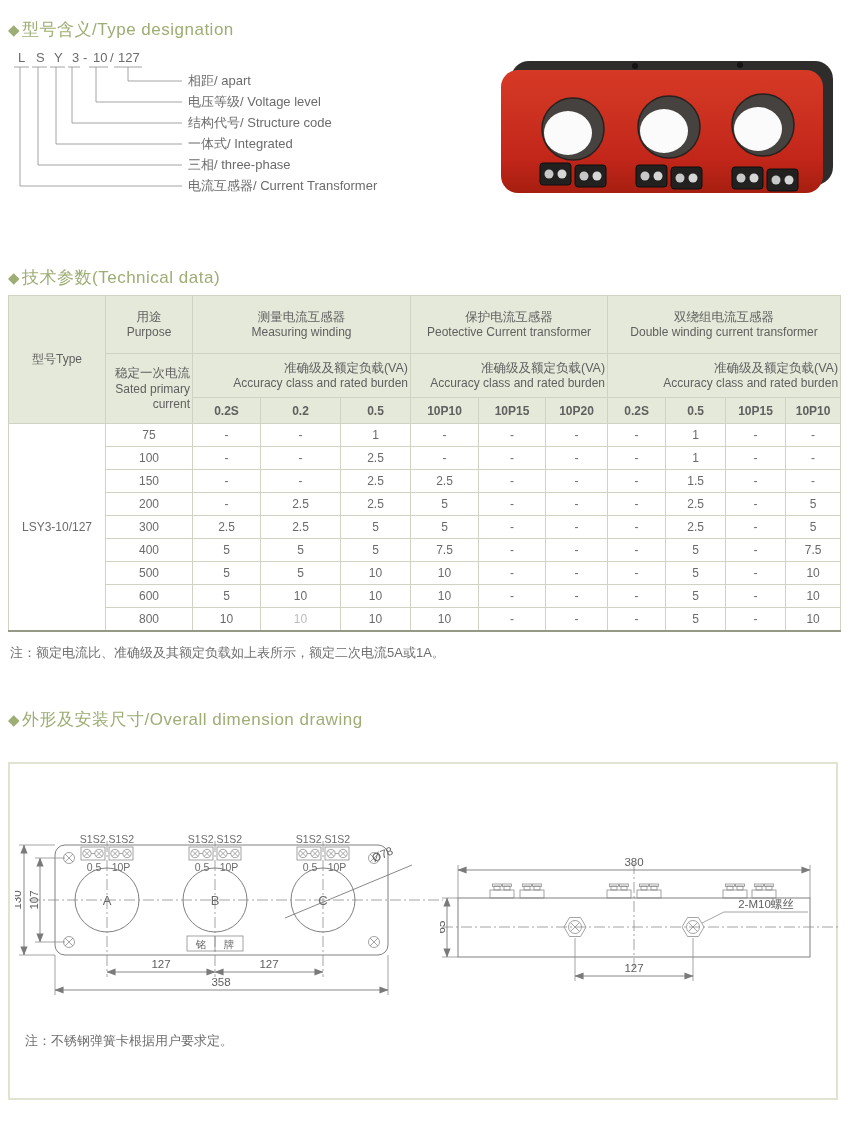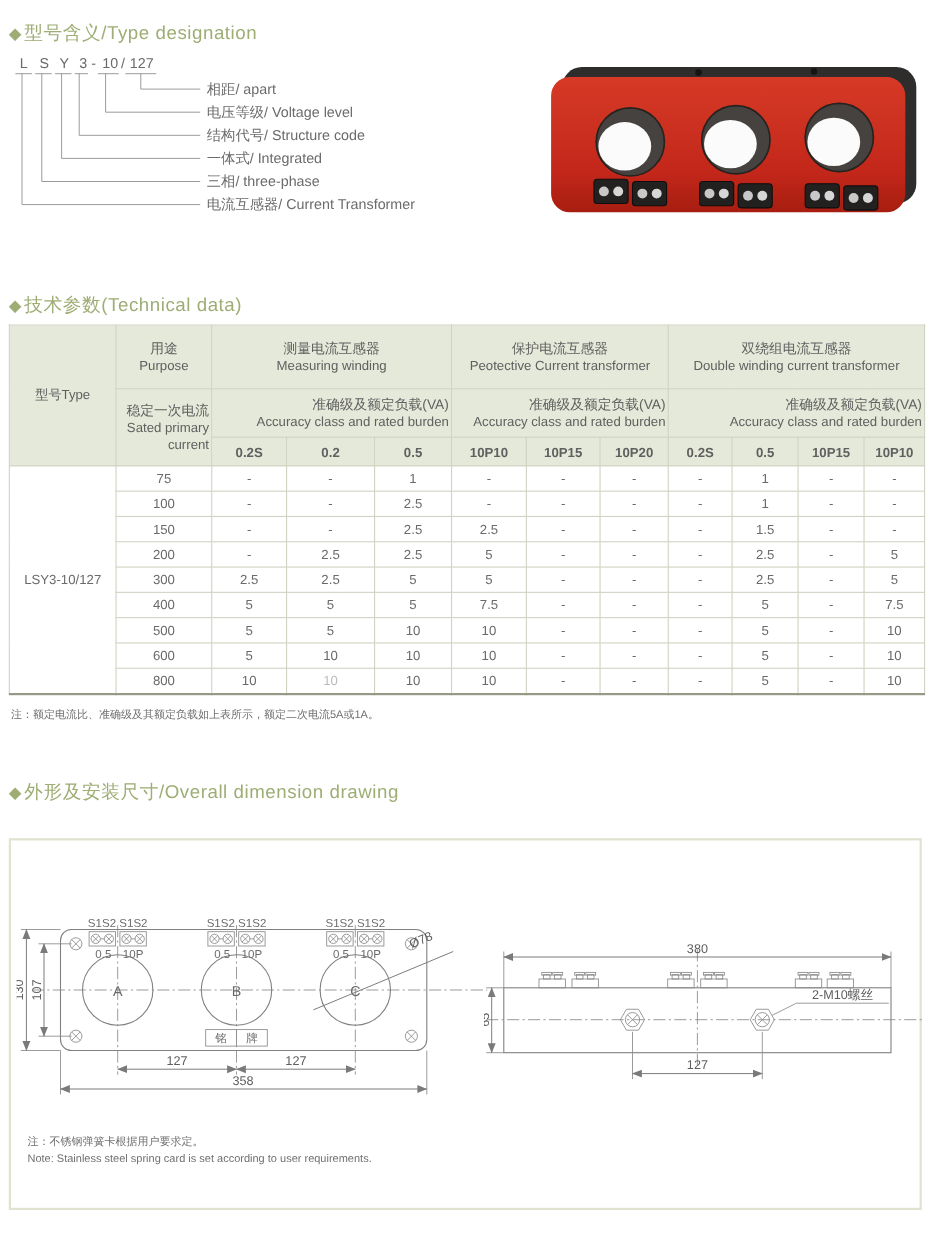--- a/index.html
+++ b/index.html
@@ -46,21 +46,21 @@
   table.tech thead tr.r1 th{height:58px;}
   table.tech thead tr.r2 th{height:44px;text-align:right;}
   table.tech thead tr.r3 th{height:26px;font-weight:bold;}
   table.tech thead{border-bottom:1.5px solid var(--line-dark);}
   table.tech tbody td{height:23px;background:#fff;color:#6a6a6a;}
   table.tech .cn{display:block;font-size:12.5px;line-height:1.35;}
   table.tech .en{display:block;font-size:12px;line-height:1.25;}
   td.muted{color:#bcbcbc !important;}
 
   .note{
-    position:absolute;font-size:10px;line-height:1.45;color:#6f6f6f;
+    position:absolute;font-size:13px;line-height:1.45;color:#6f6f6f;
   }
   .note .cn{display:block;}
   .note .en{display:block;}
 
   
   .drawing-box{
     position:absolute;left:8px;top:762px;width:830px;height:338px;
     border:2px solid #dfe3d0;background:#fff;
   }
 </style>
@@ -554,14 +554,13 @@
   </g>
 
   <g>
     <polyline class="thin" points="262,78 284,67 368,67"></polyline>
     <text class="dimtxt" x="326" y="63" text-anchor="middle" font-size="12">2-M10螺丝</text>
   </g>
 </svg>
 
 <div class="note" style="left:25px;top:1032px">
   <span class="cn">注：不锈钢弹簧卡根据用户要求定。</span>
-  <span class="en">Note: Stainless steel spring card is set according to user requirements.</span>
 </div>
 
 </body></html>

